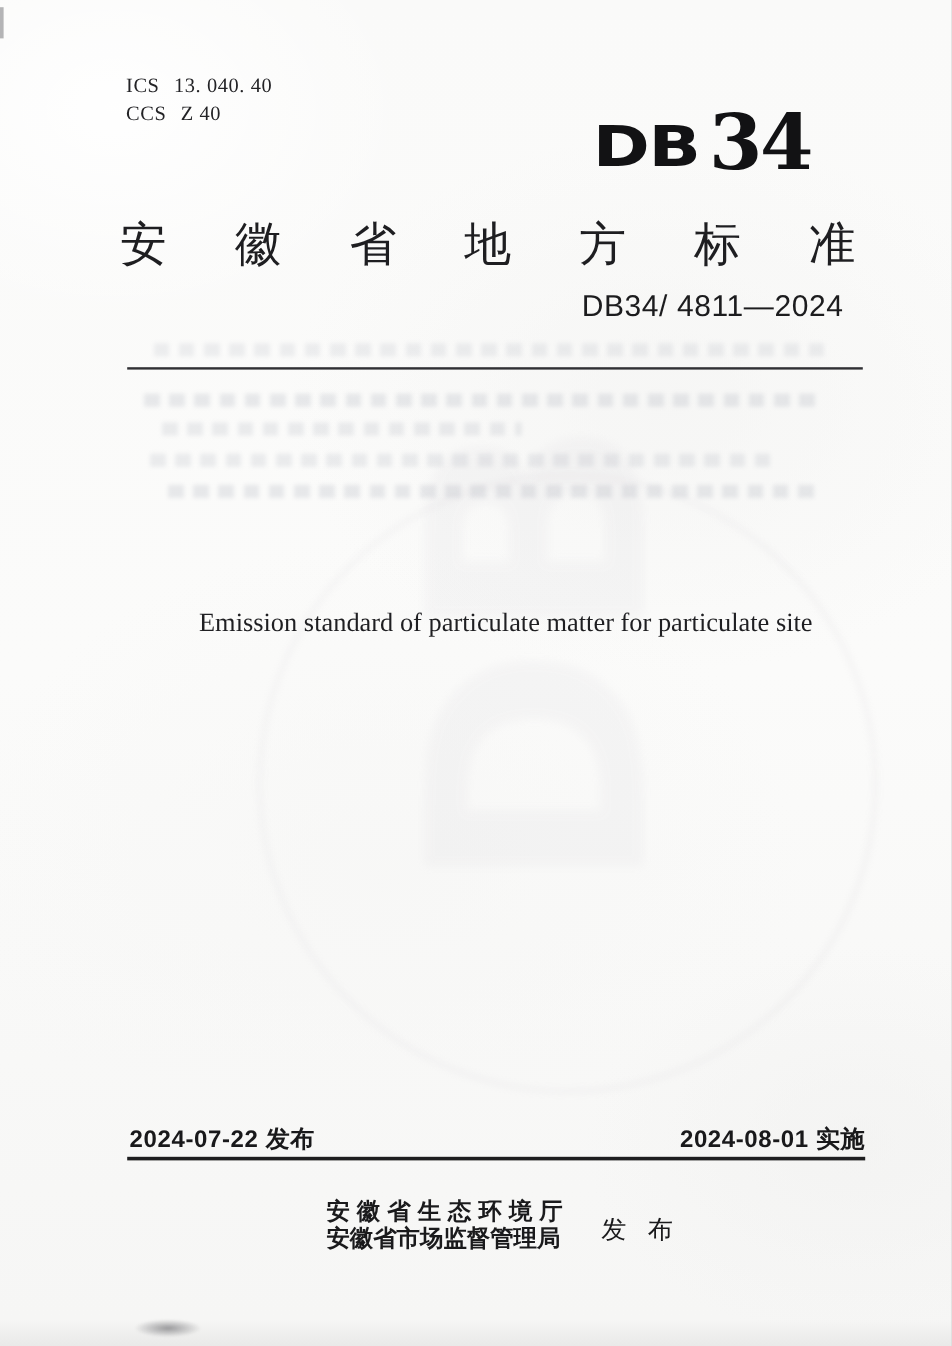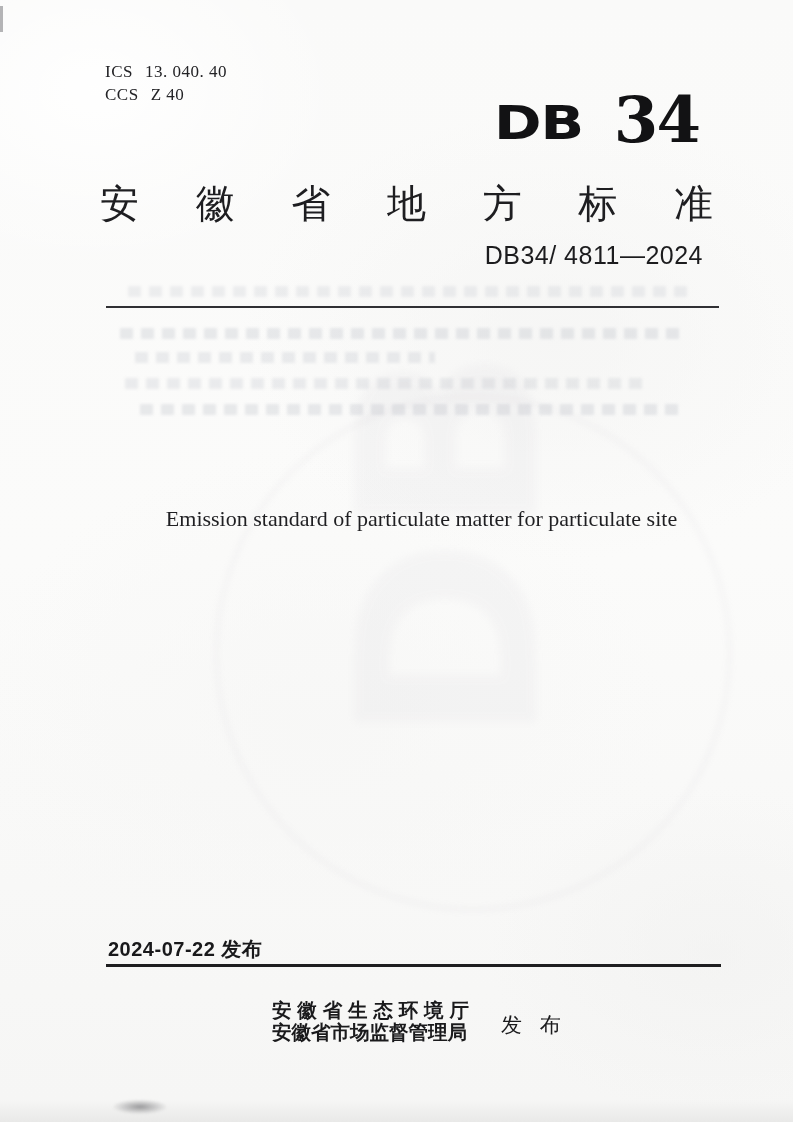--- a/index.html
+++ b/index.html
@@ -32,21 +32,21 @@
   .watermark-circle{position:absolute;left:215px;top:395px;width:510px;height:510px;border-radius:50%;
     border:3px solid rgba(195,192,200,.55);opacity:.30;filter:blur(3px);}
   .watermark-db{position:absolute;left:300px;top:470px;width:300px;
     font-family:"DejaVu Sans",sans-serif;font-weight:900;font-size:250px;line-height:1;
     color:rgba(190,186,196,.55);transform:rotate(-90deg);opacity:.16;filter:blur(4px);
     user-select:none;}
   
   .ics-block{position:absolute;left:105px;top:60px;font-family:"Liberation Serif",serif;
     font-size:17px;line-height:23px;letter-spacing:.5px;color:#232326;}
   .ics-block .val{margin-left:12px;}
-  .logo{position:absolute;left:494px;top:94px;width:176px;display:flex;align-items:flex-end;gap:23px;}
+  .logo{position:absolute;left:494px;top:94px;width:176px;display:flex;align-items:flex-end;}
   .logo-db{font-family:"DejaVu Sans",sans-serif;font-weight:900;font-size:47px;line-height:1;
     letter-spacing:-1px;transform:scaleX(1.22);transform-origin:left bottom;color:#121214;}
   .logo-num{font-family:"DejaVu Serif",serif;font-weight:700;font-size:64px;line-height:.82;
     letter-spacing:-2px;margin-left:24px;color:#121214;}
   .category-row{position:absolute;left:100px;top:177px;width:613px;display:flex;
     justify-content:space-between;font-size:39px;font-weight:500;color:#1e1e21;}
   .standard-code{position:absolute;right:90px;top:241px;font-size:25px;font-weight:500;
     letter-spacing:.5px;color:#1c1c1e;}
   .rule-top{position:absolute;left:106px;top:306px;width:613px;height:2px;background:#303034;}
   
@@ -105,20 +105,21 @@
       <span>准</span>
     </div>
 
   <div class="standard-code">DB34/ 4811—2024</div>
 
   <div class="rule-top"></div>
 
   <div class="doc-title-en">Emission standard of particulate matter for particulate site</div>
 
   <div class="issue-date">2024-07-22 发布</div>
+  <div class="implement-date">2024-08-01 实施</div>
   <div class="rule-bottom"></div>
 
   <div class="publishers">
     <div class="publisher-justify">
         <span>安</span>
         <span>徽</span>
         <span>省</span>
         <span>生</span>
         <span>态</span>
         <span>环</span>

